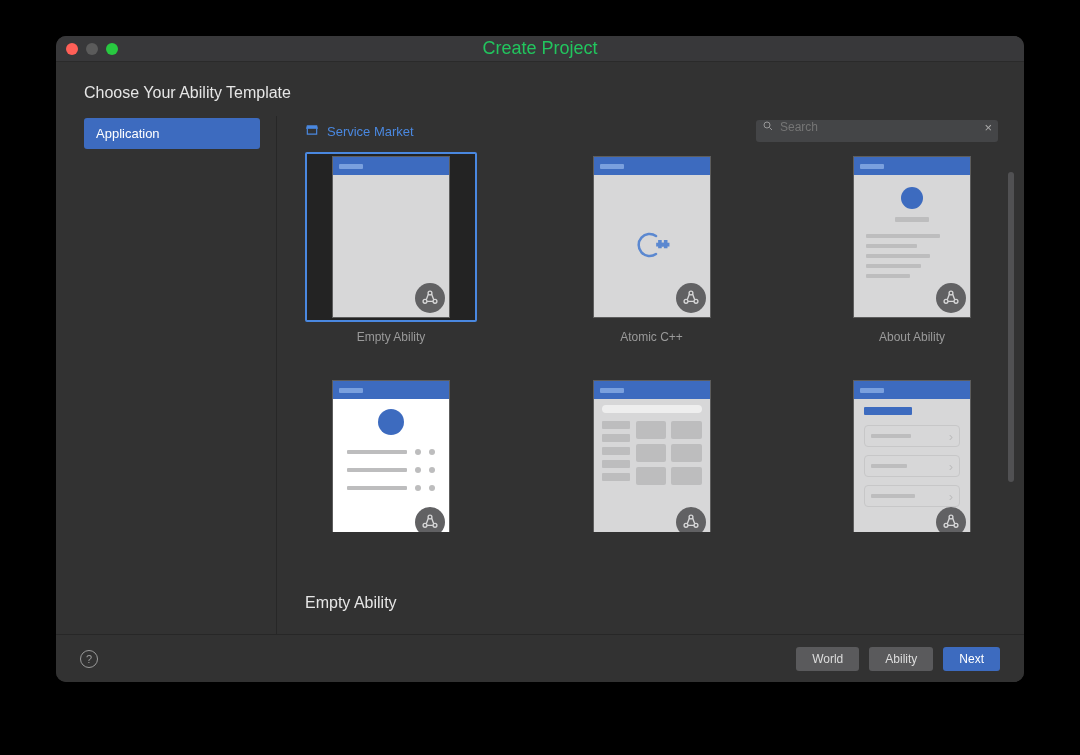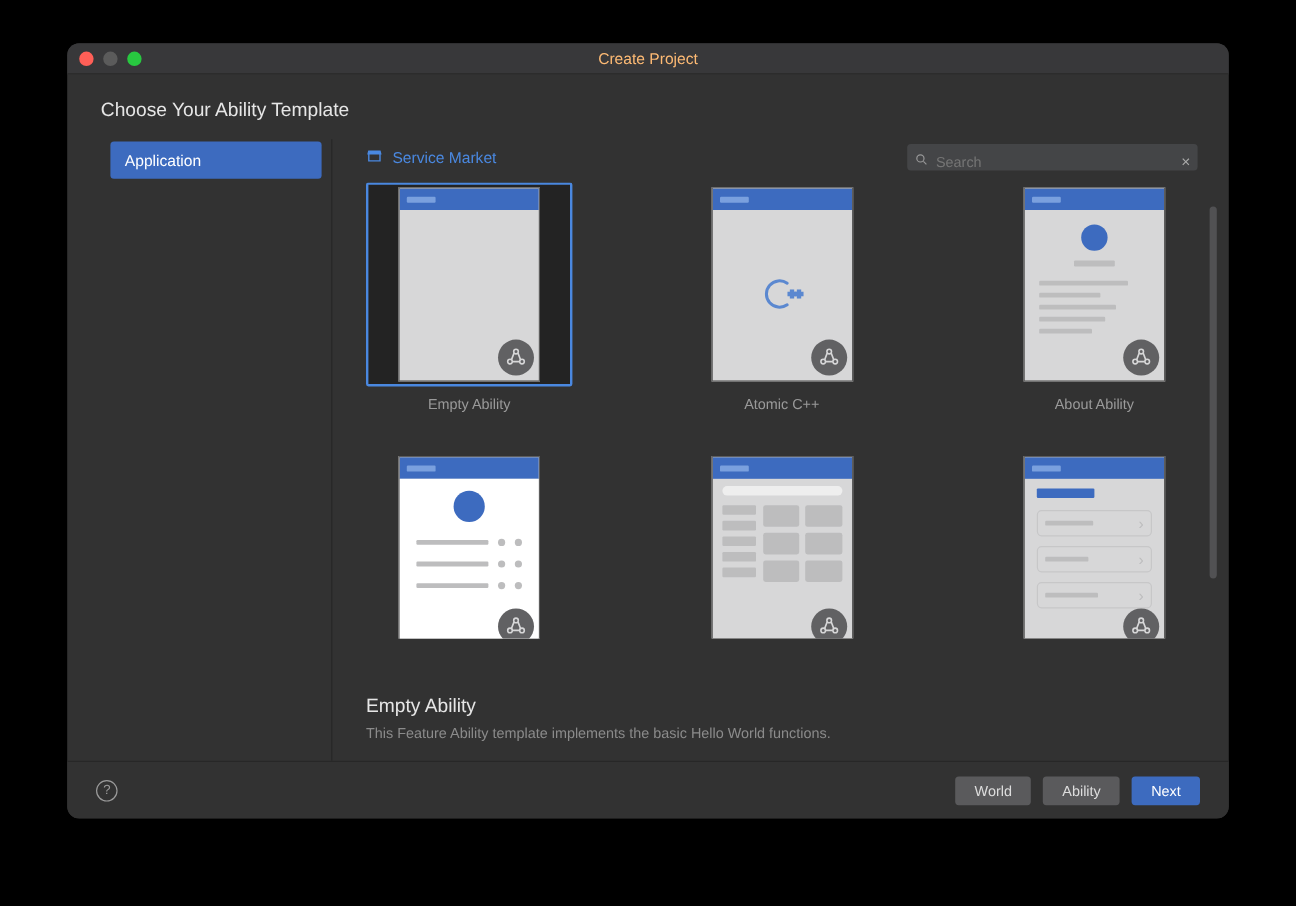--- a/index.html
+++ b/index.html
@@ -34,21 +34,21 @@
     position: relative;
     border-bottom: 1px solid #2a2a2a;
   }
   .traffic { display: flex; gap: 8px; margin-left: 10px; }
   .tl { width: 12px; height: 12px; border-radius: 50%; }
   .tl-close { background: #ff5f57; }
   .tl-min   { background: #5b5b5b; }
   .tl-max   { background: #28c840; }
   .titlebar-title {
     position: absolute; left: 0; right: 0; text-align: center;
-    color: #fdba74; font-size: 13px; font-weight: 500;
+    color: #22c55e; font-size: 18px; font-weight: 500;
     pointer-events: none;
   }
 
   .body {
     flex: 1;
     display: flex;
     flex-direction: column;
   }
   .header {
     padding: 22px 28px 14px;
@@ -60,21 +60,20 @@
     flex: 1;
     display: flex;
     min-height: 0;
   }
   
   .sidebar {
     width: 220px;
     display: flex;
     flex-direction: column;
     padding: 0 0 0 28px;
-    align-items: center;
   }
   .cat-list { margin-top: 2px; }
   .cat-item {
     padding: 8px 12px;
     color: #ccc;
     border-radius: 3px;
     width: 176px;
     cursor: pointer;
   }
   .cat-item.selected {
@@ -110,21 +109,21 @@
     font-size: 13px;
     display: flex;
     align-items: center;
     gap: 8px;
     cursor: pointer;
   }
   .market-link svg { width: 14px; height: 14px; }
   .spacer { flex: 1; }
   .search {
     display: flex;
-    align-items: flex-end;
+    align-items: flex-start;
     background: #444547;
     border-radius: 3px;
     width: 242px;
     height: 22px;
     padding: 0 6px;
   }
   .search svg { width: 12px; height: 12px; opacity: .7; margin-right: 6px; }
   .search input {
     flex: 1; background: transparent; border: none; outline: none;
     color: #ddd; font-size: 12px;
@@ -460,21 +459,20 @@
                   </div>
                 </div>
               </div>
             </div>
 
           </div>
         </div>
 
         <div class="selection-desc">
           <h2>Empty Ability</h2>
-          <p>This Feature Ability template implements the basic Hello World functions.</p>
         </div>
 
       </div>
     </div>
 
     <div class="footer">
       <div class="help">?</div>
       <div class="spacer"></div>
       <button class="btn">World</button>
       <button class="btn">Ability</button>

